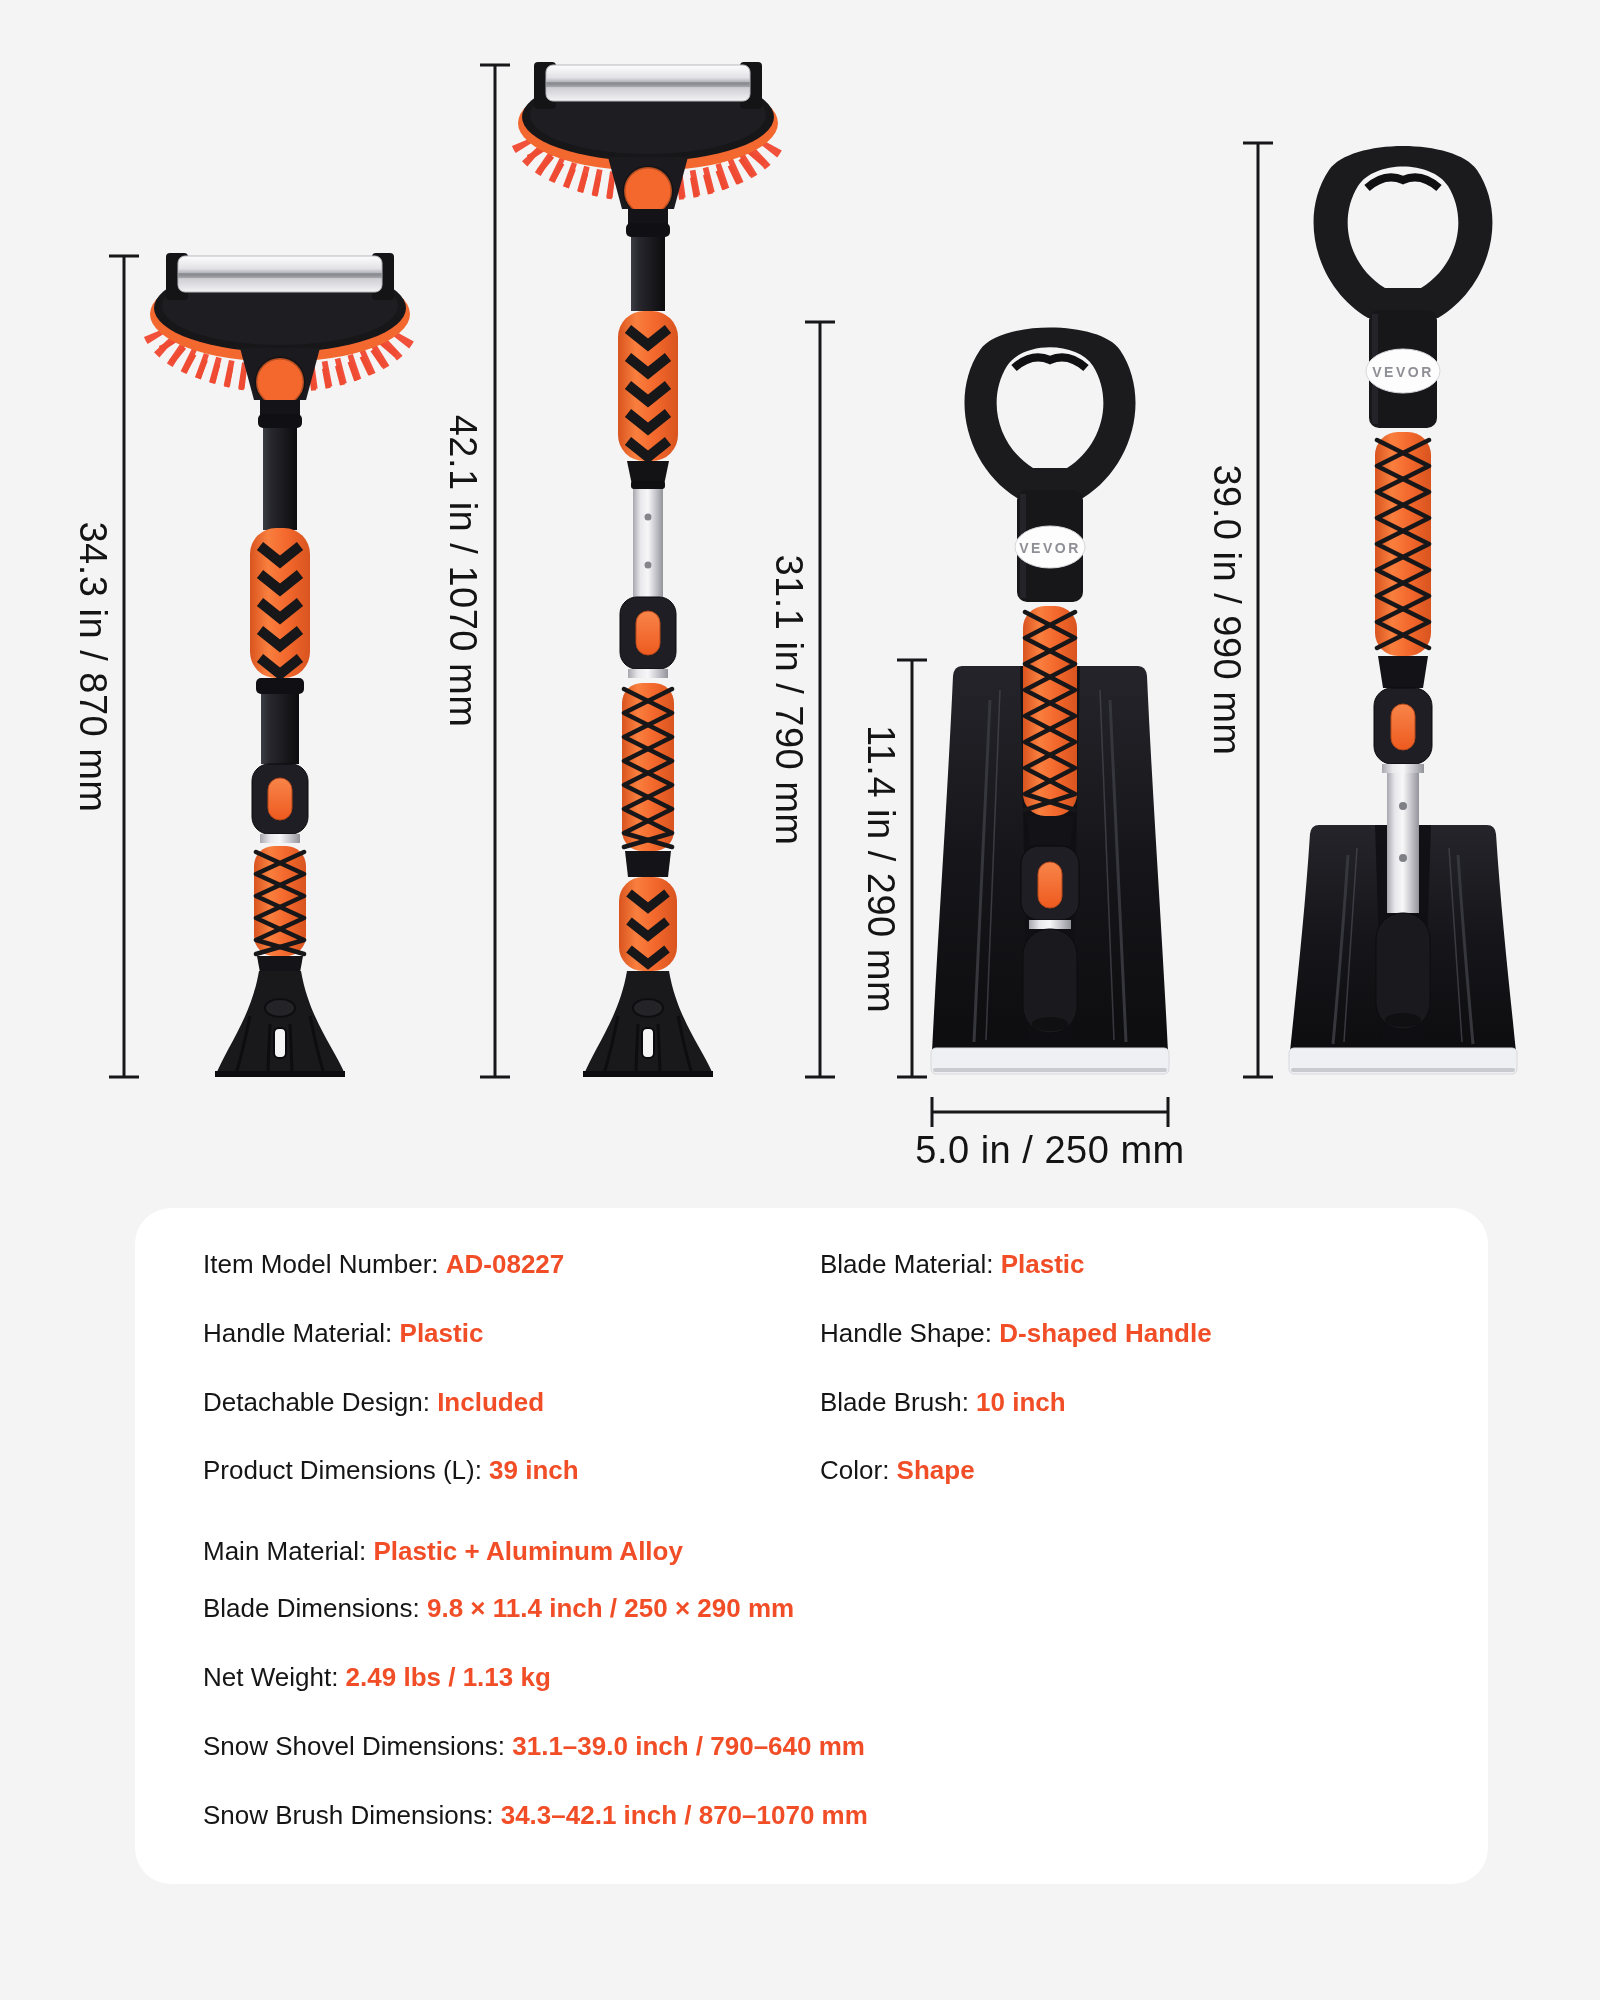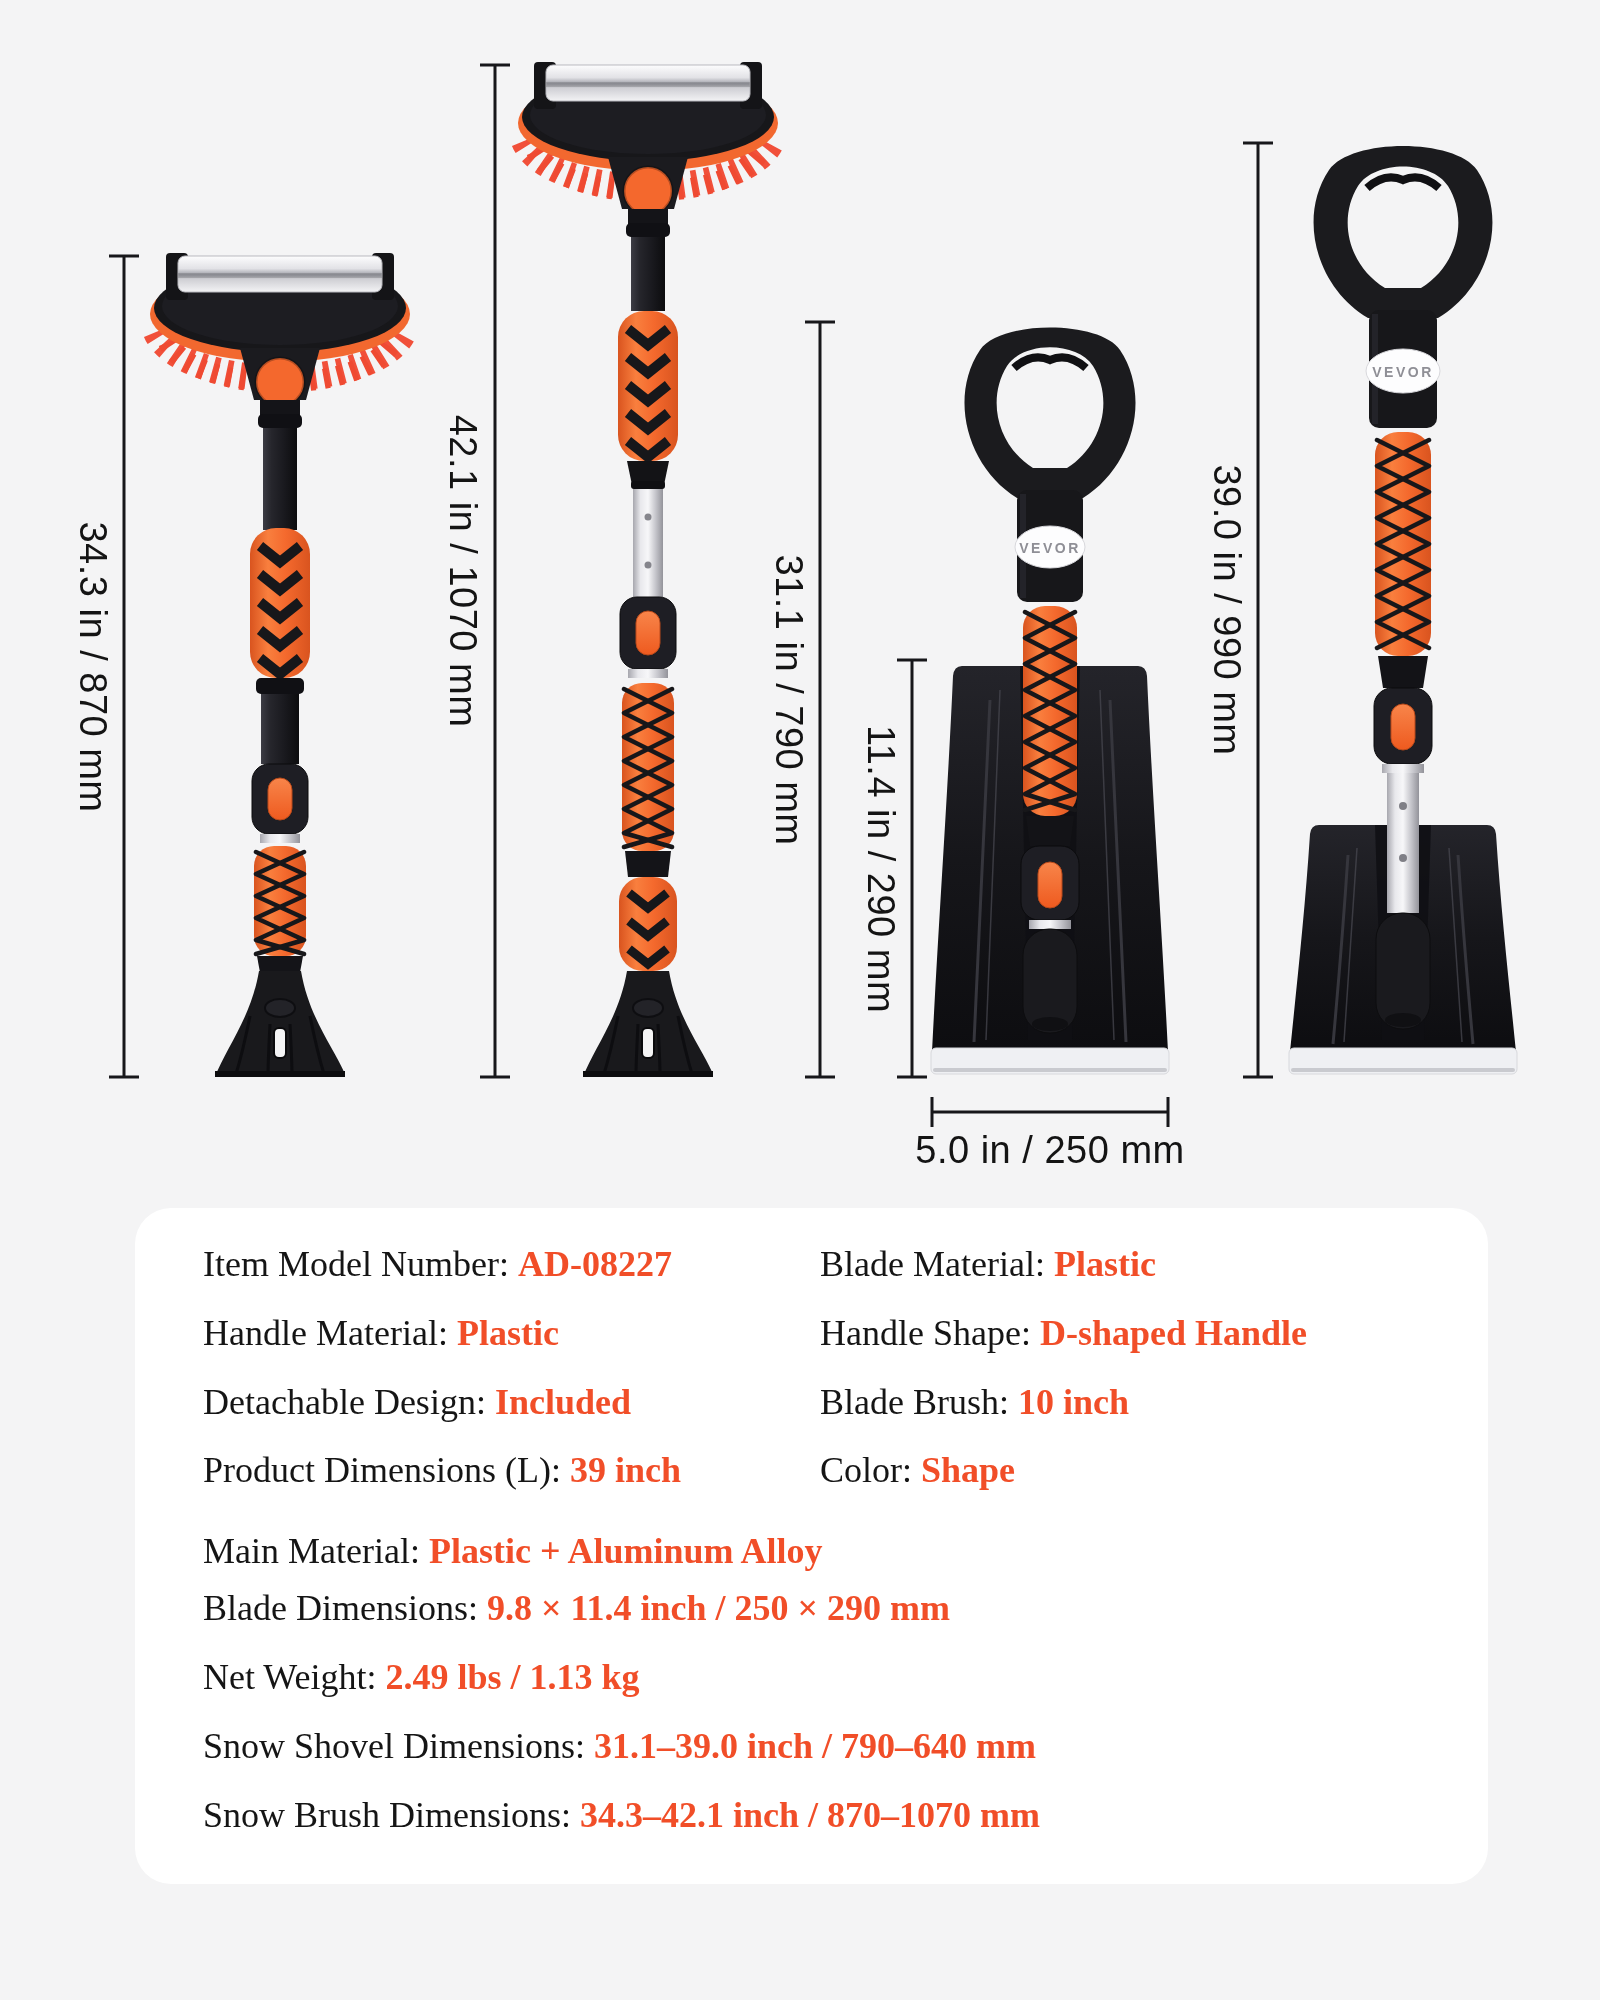--- a/index.html
+++ b/index.html
@@ -4,22 +4,22 @@
 <style>
   html,body{margin:0;padding:0;background:#e9e9eb;}
   .stage{position:relative;width:1600px;height:2000px;background:#f4f4f5;overflow:hidden;
          font-family:"Liberation Sans",sans-serif;}
   .art{position:absolute;left:0;top:0;}
   .dim-label{position:absolute;white-space:nowrap;color:#141414;font-size:38px;font-weight:500;
              letter-spacing:.5px;transform:translate(-50%,-50%) rotate(90deg);}
   .dim-label.horiz{transform:translate(-50%,-50%);}
   .panel{position:absolute;left:135px;top:1208px;width:1353px;height:676px;background:#ffffff;
          border-radius:36px;}
-  .srow{position:absolute;left:68px;height:46px;font-size:36px;line-height:46px;color:#151515;
-        white-space:nowrap;font-family:Liberation Serif, serif;}
+  .srow{position:absolute;left:68px;height:46px;font-size:26px;line-height:46px;color:#151515;
+        white-space:nowrap;}
   .srow.rcol{left:685px;}
   .spec-label{color:#151515;}
   .spec-value{color:#F14E28;font-weight:700;}
 </style>
 </head>
 <body>
 
 <div class="stage">
 
 <svg class="art" width="1600" height="1240" viewBox="0 0 1600 1240">

